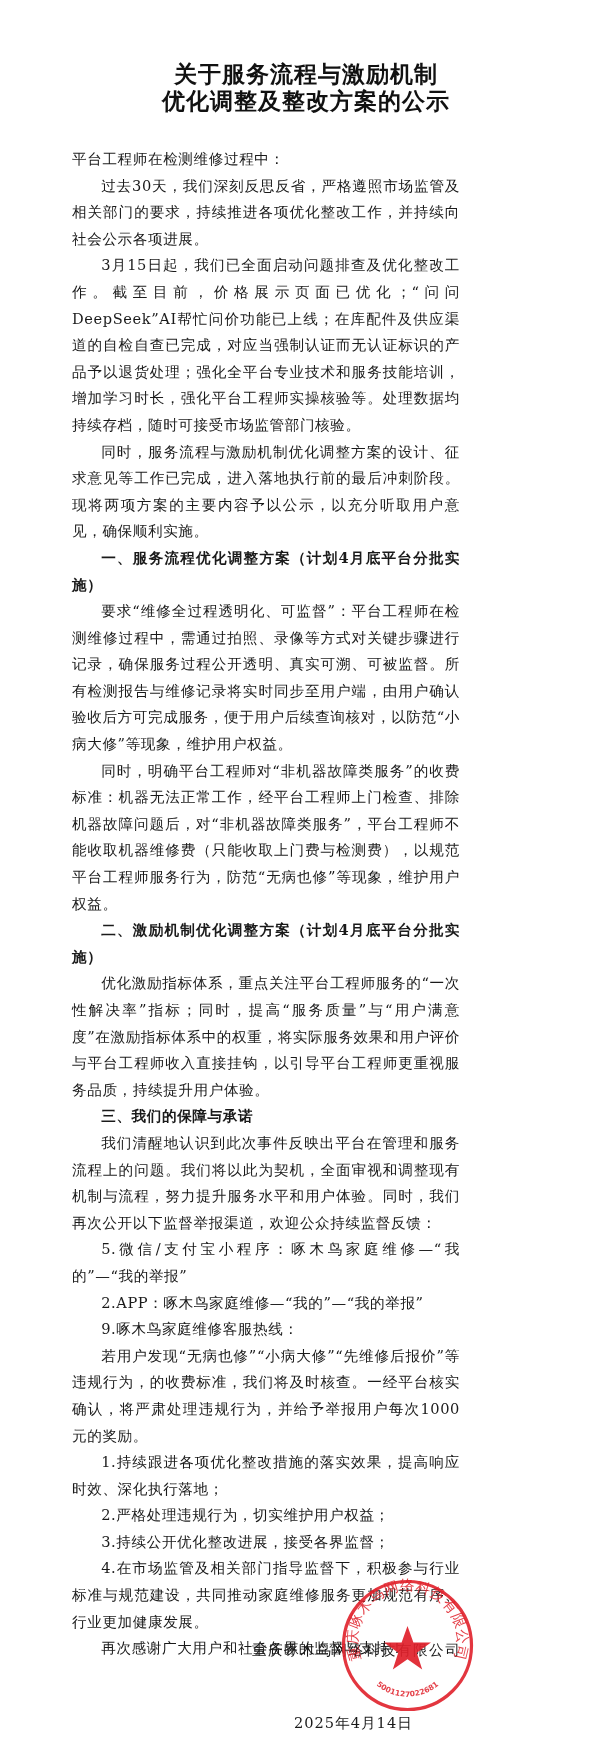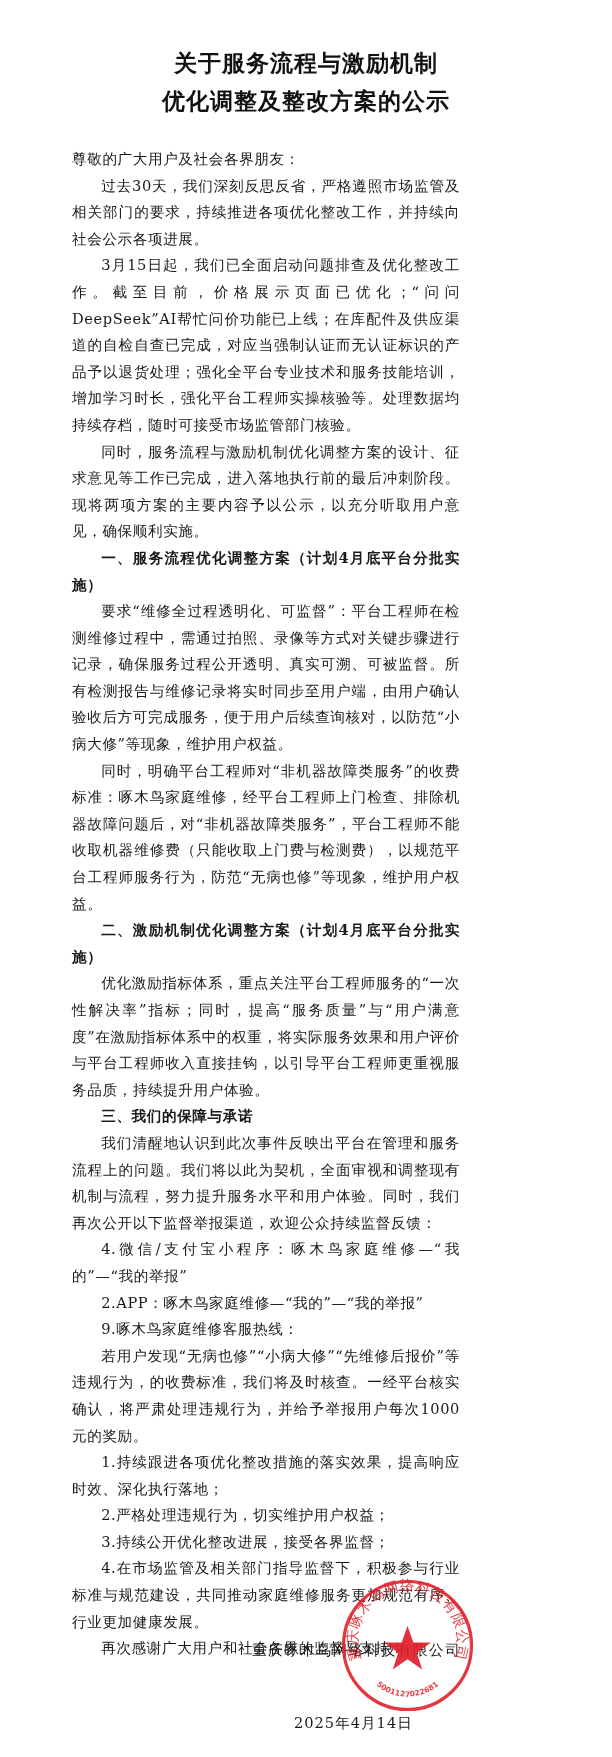--- a/index.html
+++ b/index.html
@@ -1,51 +1,51 @@
 <!DOCTYPE html>
 <html><head>
 <meta charset="utf-8">
 <style>
   html, body { margin:0; padding:0; background:#ffffff; }
   body { width:612px; height:1757px; position:relative; overflow:hidden;
          font-family:"DejaVu Serif","Liberation Serif",serif; color:#1a1a1a; }
   .title { position:absolute; left:0; width:612px; text-align:center;
            font-weight:bold; font-size:23px; letter-spacing:1px; color:#111; }
-  .t1 { top:48px; }
+  .t1 { top:59px; }
   .t2 { top:86px; }
   .body { position:absolute; left:72px; top:146px; width:388px;
           font-size:14.6px; line-height:26.6px; letter-spacing:0.6px; }
   .body p { margin:0; text-indent:2em; text-align:justify; }
   .body p.noindent { text-indent:0; }
   .body p.heading { font-weight:bold; }
   .sign { position:absolute; font-size:14.6px; }
   .company { left:252px; top:1641px; letter-spacing:1.5px; }
   .date { left:294px; top:1670px; letter-spacing:1px;margin-top:44px; }
   .stamp { position:absolute; left:340px; top:1578px; width:135px; height:135px; }
 </style>
 </head>
 <body>
 
 <div>
   <div class="title t1">关于服务流程与激励机制</div>
   <div class="title t2">优化调整及整改方案的公示</div>
 
   <div class="body">
-    <p class="noindent">尊敬的广大用户及社会各界朋友：</p>
+    <p class="noindent">平台工程师在检测维修过程中：</p>
     <p>过去30天，我们深刻反思反省，严格遵照市场监管及相关部门的要求，持续推进各项优化整改工作，并持续向社会公示各项进展。</p>
     <p>3月15日起，我们已全面启动问题排查及优化整改工作。截至目前，价格展示页面已优化；“问问DeepSeek”AI帮忙问价功能已上线；在库配件及供应渠道的自检自查已完成，对应当强制认证而无认证标识的产品予以退货处理；强化全平台专业技术和服务技能培训，增加学习时长，强化平台工程师实操核验等。处理数据均持续存档，随时可接受市场监管部门核验。</p>
     <p>同时，服务流程与激励机制优化调整方案的设计、征求意见等工作已完成，进入落地执行前的最后冲刺阶段。现将两项方案的主要内容予以公示，以充分听取用户意见，确保顺利实施。</p>
     <p class="heading">一、服务流程优化调整方案（计划4月底平台分批实施）</p>
     <p>要求“维修全过程透明化、可监督”：平台工程师在检测维修过程中，需通过拍照、录像等方式对关键步骤进行记录，确保服务过程公开透明、真实可溯、可被监督。所有检测报告与维修记录将实时同步至用户端，由用户确认验收后方可完成服务，便于用户后续查询核对，以防范“小病大修”等现象，维护用户权益。</p>
-    <p>同时，明确平台工程师对“非机器故障类服务”的收费标准：啄木鸟家庭维修，经平台工程师上门检查、排除机器故障问题后，对“非机器故障类服务”，平台工程师不能收取机器维修费（只能收取上门费与检测费），以规范平台工程师服务行为，防范“无病也修”等现象，维护用户权益。</p>
+    <p>同时，明确平台工程师对“非机器故障类服务”的收费标准：机器无法正常工作，经平台工程师上门检查、排除机器故障问题后，对“非机器故障类服务”，平台工程师不能收取机器维修费（只能收取上门费与检测费），以规范平台工程师服务行为，防范“无病也修”等现象，维护用户权益。</p>
     <p class="heading">二、激励机制优化调整方案（计划4月底平台分批实施）</p>
     <p>优化激励指标体系，重点关注平台工程师服务的“一次性解决率”指标；同时，提高“服务质量”与“用户满意度”在激励指标体系中的权重，将实际服务效果和用户评价与平台工程师收入直接挂钩，以引导平台工程师更重视服务品质，持续提升用户体验。</p>
     <p class="heading">三、我们的保障与承诺</p>
     <p>我们清醒地认识到此次事件反映出平台在管理和服务流程上的问题。我们将以此为契机，全面审视和调整现有机制与流程，努力提升服务水平和用户体验。同时，我们再次公开以下监督举报渠道，欢迎公众持续监督反馈：</p>
-    <p>4.微信/支付宝小程序：啄木鸟家庭维修—“我的”—“我的举报”</p>
+    <p>5.微信/支付宝小程序：啄木鸟家庭维修—“我的”—“我的举报”</p>
     <p>2.APP：啄木鸟家庭维修—“我的”—“我的举报”</p>
     <p>9.啄木鸟家庭维修客服热线：</p>
     <p>若用户发现“无病也修”“小病大修”“先维修后报价”等违规行为，的收费标准，我们将及时核查。一经平台核实确认，将严肃处理违规行为，并给予举报用户每次1000元的奖励。</p>
     <p>1.持续跟进各项优化整改措施的落实效果，提高响应时效、深化执行落地；</p>
     <p>2.严格处理违规行为，切实维护用户权益；</p>
     <p>3.持续公开优化整改进展，接受各界监督；</p>
     <p>4.在市场监管及相关部门指导监督下，积极参与行业标准与规范建设，共同推动家庭维修服务更加规范有序、行业更加健康发展。</p>
     <p>再次感谢广大用户和社会各界的监督与支持！</p>
   </div>
 

